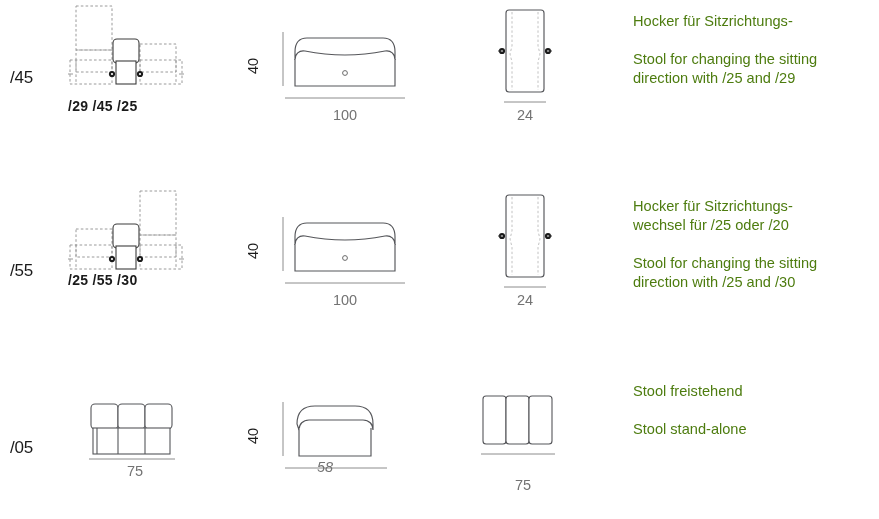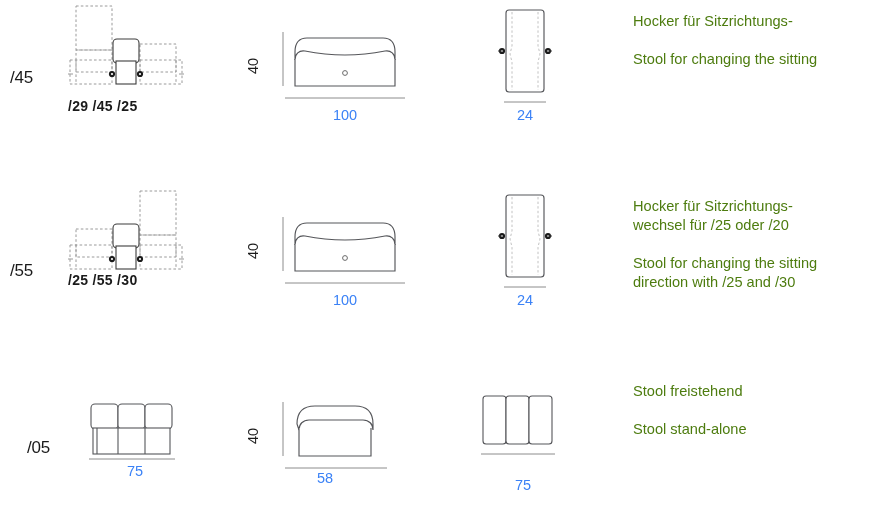--- a/index.html
+++ b/index.html
@@ -29,21 +29,21 @@
     letter-spacing: -0.2px;
   }
 
   
   .view { position: absolute; }
 
   
   .dim {
     position: absolute;
     font-size: 14.5px;
-    color: #3b82f6;
+    color: #737373;
     text-align: center;
     white-space: nowrap;
   }
   .dim-v {
     position: absolute;
     font-size: 14.5px;
     transform: rotate(-90deg);
     transform-origin: 50% 50%;
     white-space: nowrap;
   }
@@ -163,20 +163,21 @@
       </svg>
     </div>
     <div class="dim" style="left:470px; top:107px; width:110px;">24</div>
 
     <div class="desc" style="top:12px;">
       <p class="de">
         <span>Hocker für Sitzrichtungs-</span><br>
       </p>
       <p class="en">
         <span>Stool for changing the sitting</span><br>
+        <span>direction with /25 and /29</span>
       </p>
     </div>
   </div>
 
   <div class="row row-2">
 
     <div class="model-code" style="top:76px;">/55</div>
 
     <div class="view" style="left:66px; top:4px;">
       <svg width="120" height="86" viewBox="0 0 120 86">
@@ -262,21 +263,21 @@
       </p>
       <p class="en">
         <span>Stool for changing the sitting</span><br>
         <span>direction with /25 and /30</span>
       </p>
     </div>
   </div>
 
   <div class="row row-3">
 
-    <div class="model-code" style="top:68px;margin-left:17px;">/05</div>
+    <div class="model-code" style="top:68px;">/05</div>
 
     <div class="view" style="left:80px; top:30px;">
       <svg width="120" height="60" viewBox="0 0 120 60">
         <g fill="#ffffff" stroke="#55565a" stroke-width="1.1">
           <rect x="11" y="4" width="27" height="25" rx="4"></rect>
           <rect x="38" y="4" width="27" height="25" rx="4"></rect>
           <rect x="65" y="4" width="27" height="25" rx="4"></rect>
           <rect x="13" y="28" width="77" height="26"></rect>
           <line x1="38" y1="28" x2="38" y2="54"></line>
           <line x1="65" y1="28" x2="65" y2="54"></line>
@@ -299,21 +300,21 @@
                    C118 28, 114 24, 108 24
                    L54 24
                    C48 24, 44 28, 44 34
                    Z"></path>
           <path d="M44 32 L44 60 L116 60 L116 32"></path>
         </g>
         <line x1="30" y1="72" x2="132" y2="72" stroke="#8c8c8c" stroke-width="1"></line>
       </svg>
     </div>
     <div class="dim-v" style="left:245px; top:58px;">40</div>
-    <div class="dim" style="left:270px; top:100px; width:110px;">58</div>
+    <div class="dim" style="left:270px; top:89px; width:110px;font-style:italic;">58</div>
 
     <div class="view" style="left:470px; top:22px;">
       <svg width="110" height="70" viewBox="0 0 110 70">
         <g fill="#ffffff" stroke="#55565a" stroke-width="1.1">
           <rect x="13" y="4" width="23" height="48" rx="3"></rect>
           <rect x="36" y="4" width="23" height="48" rx="3"></rect>
           <rect x="59" y="4" width="23" height="48" rx="3"></rect>
         </g>
         <line x1="11" y1="62" x2="85" y2="62" stroke="#8c8c8c" stroke-width="1"></line>
       </svg>

